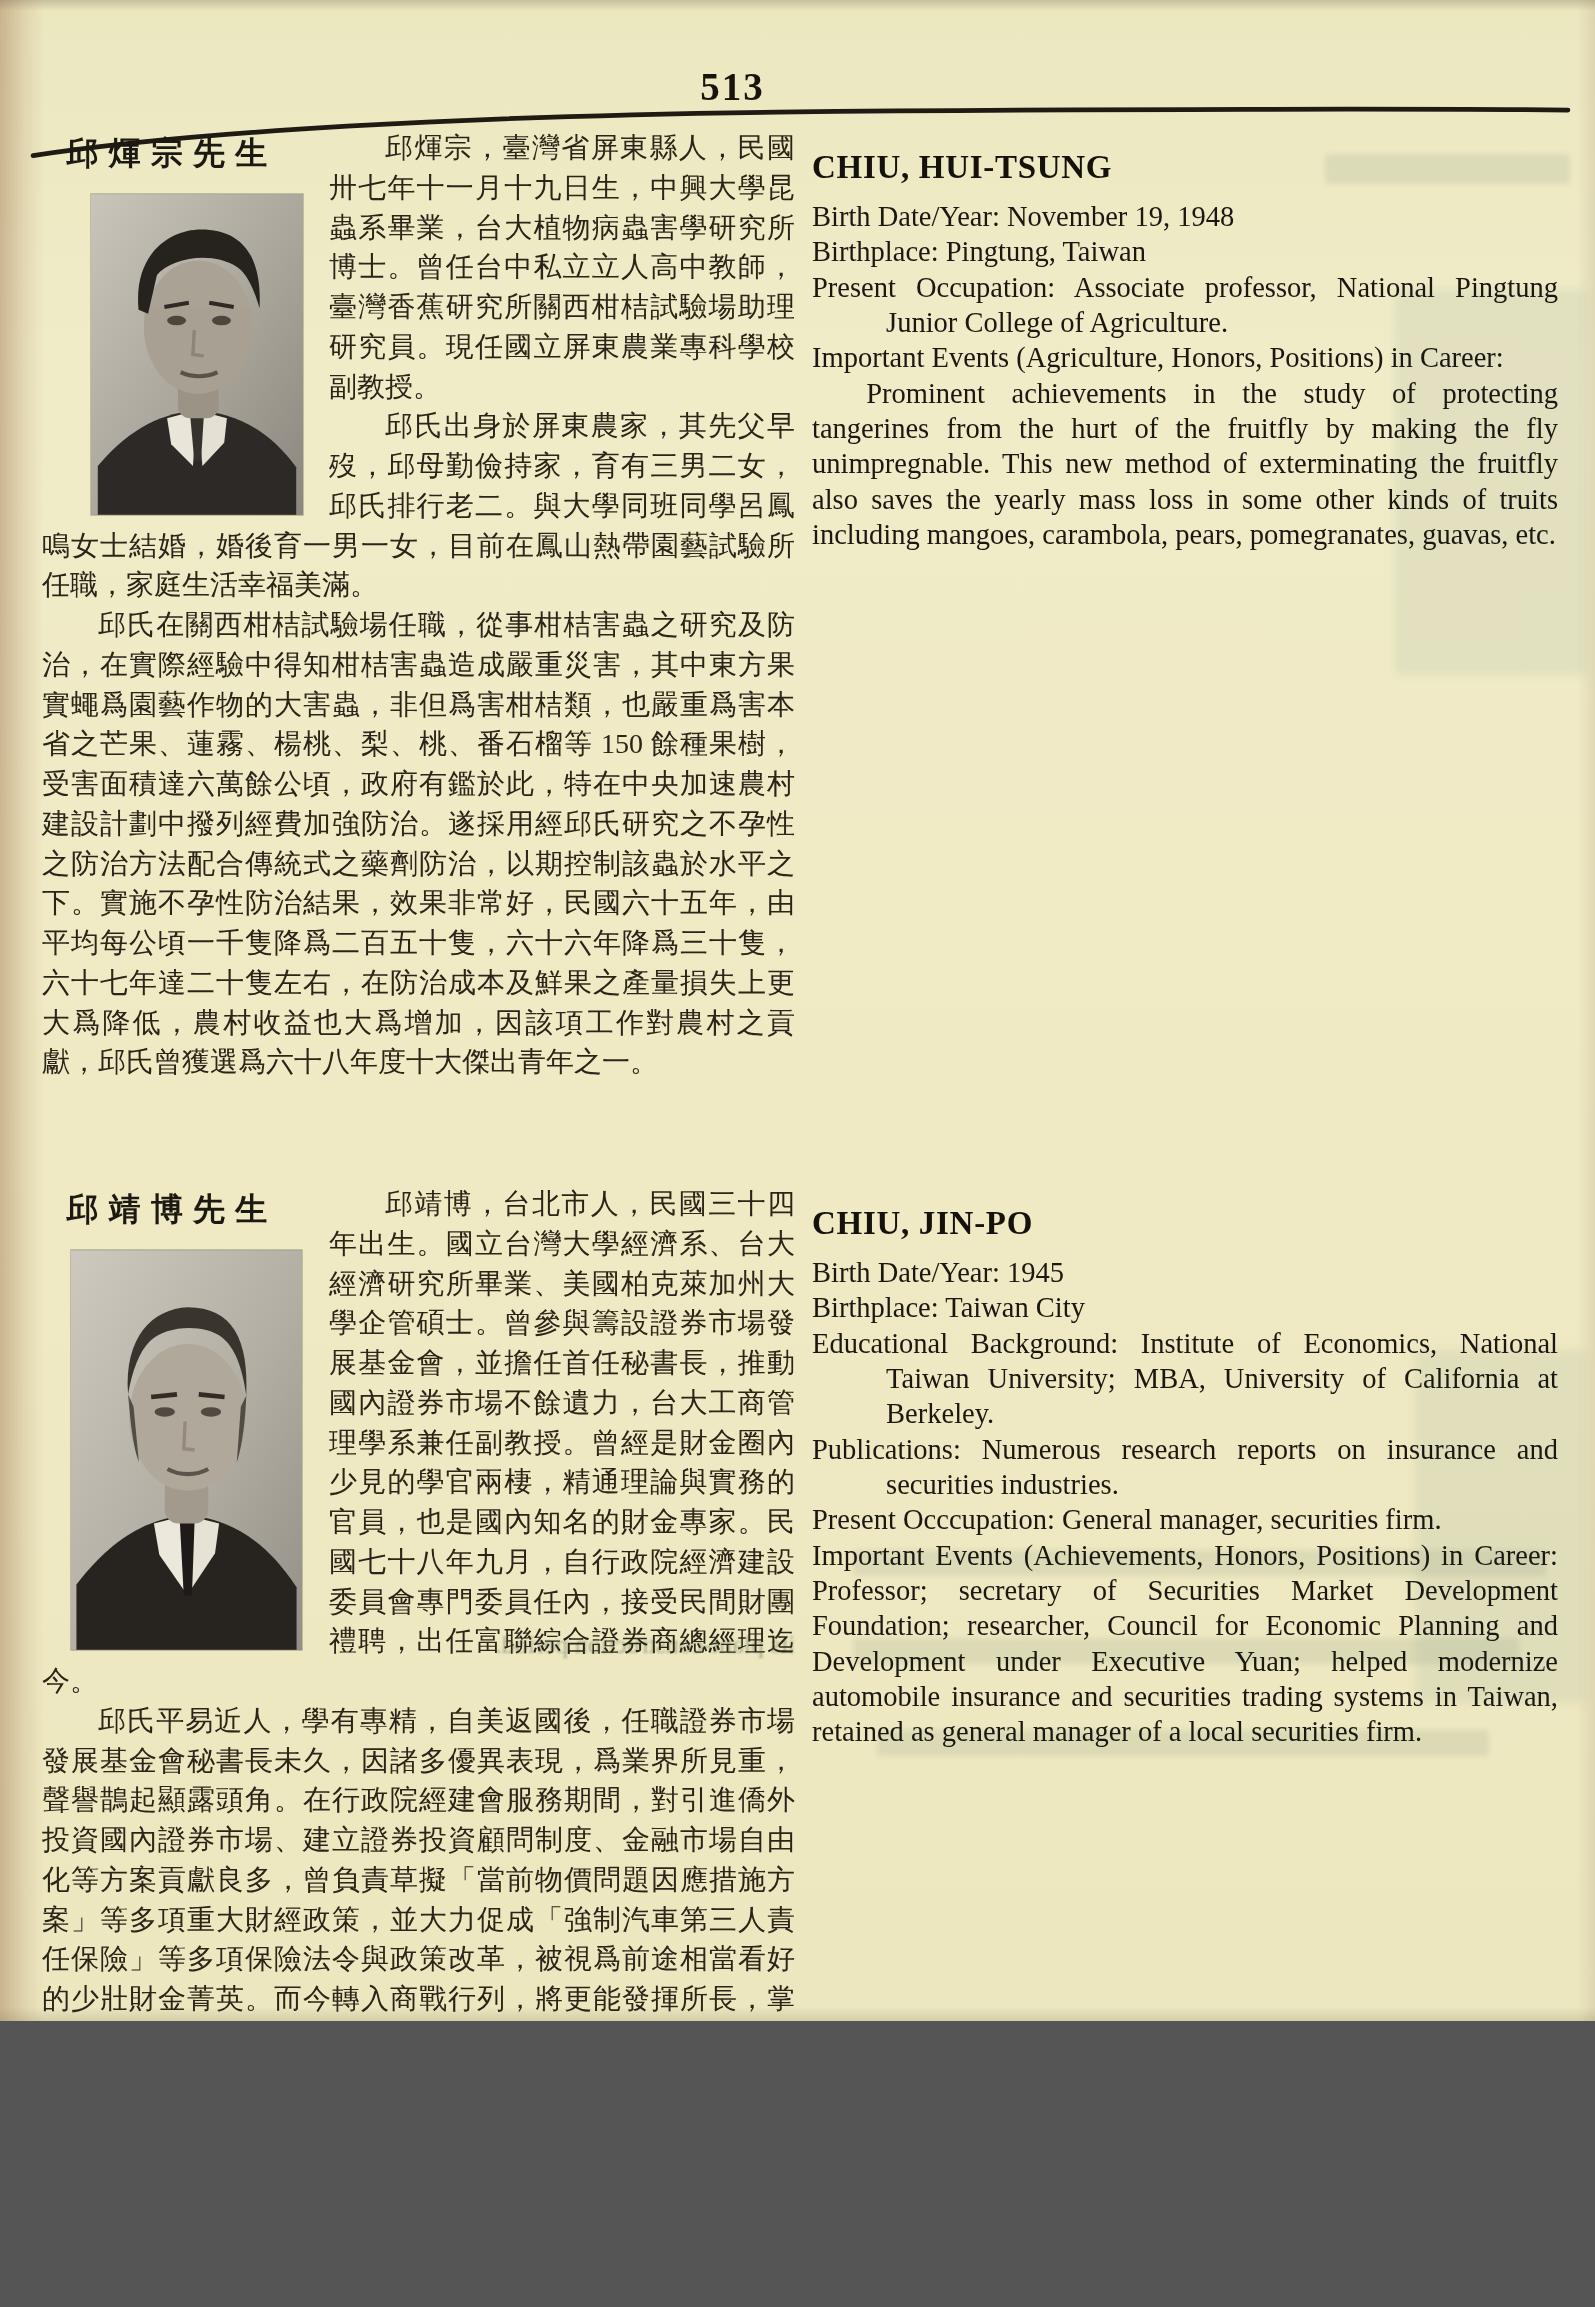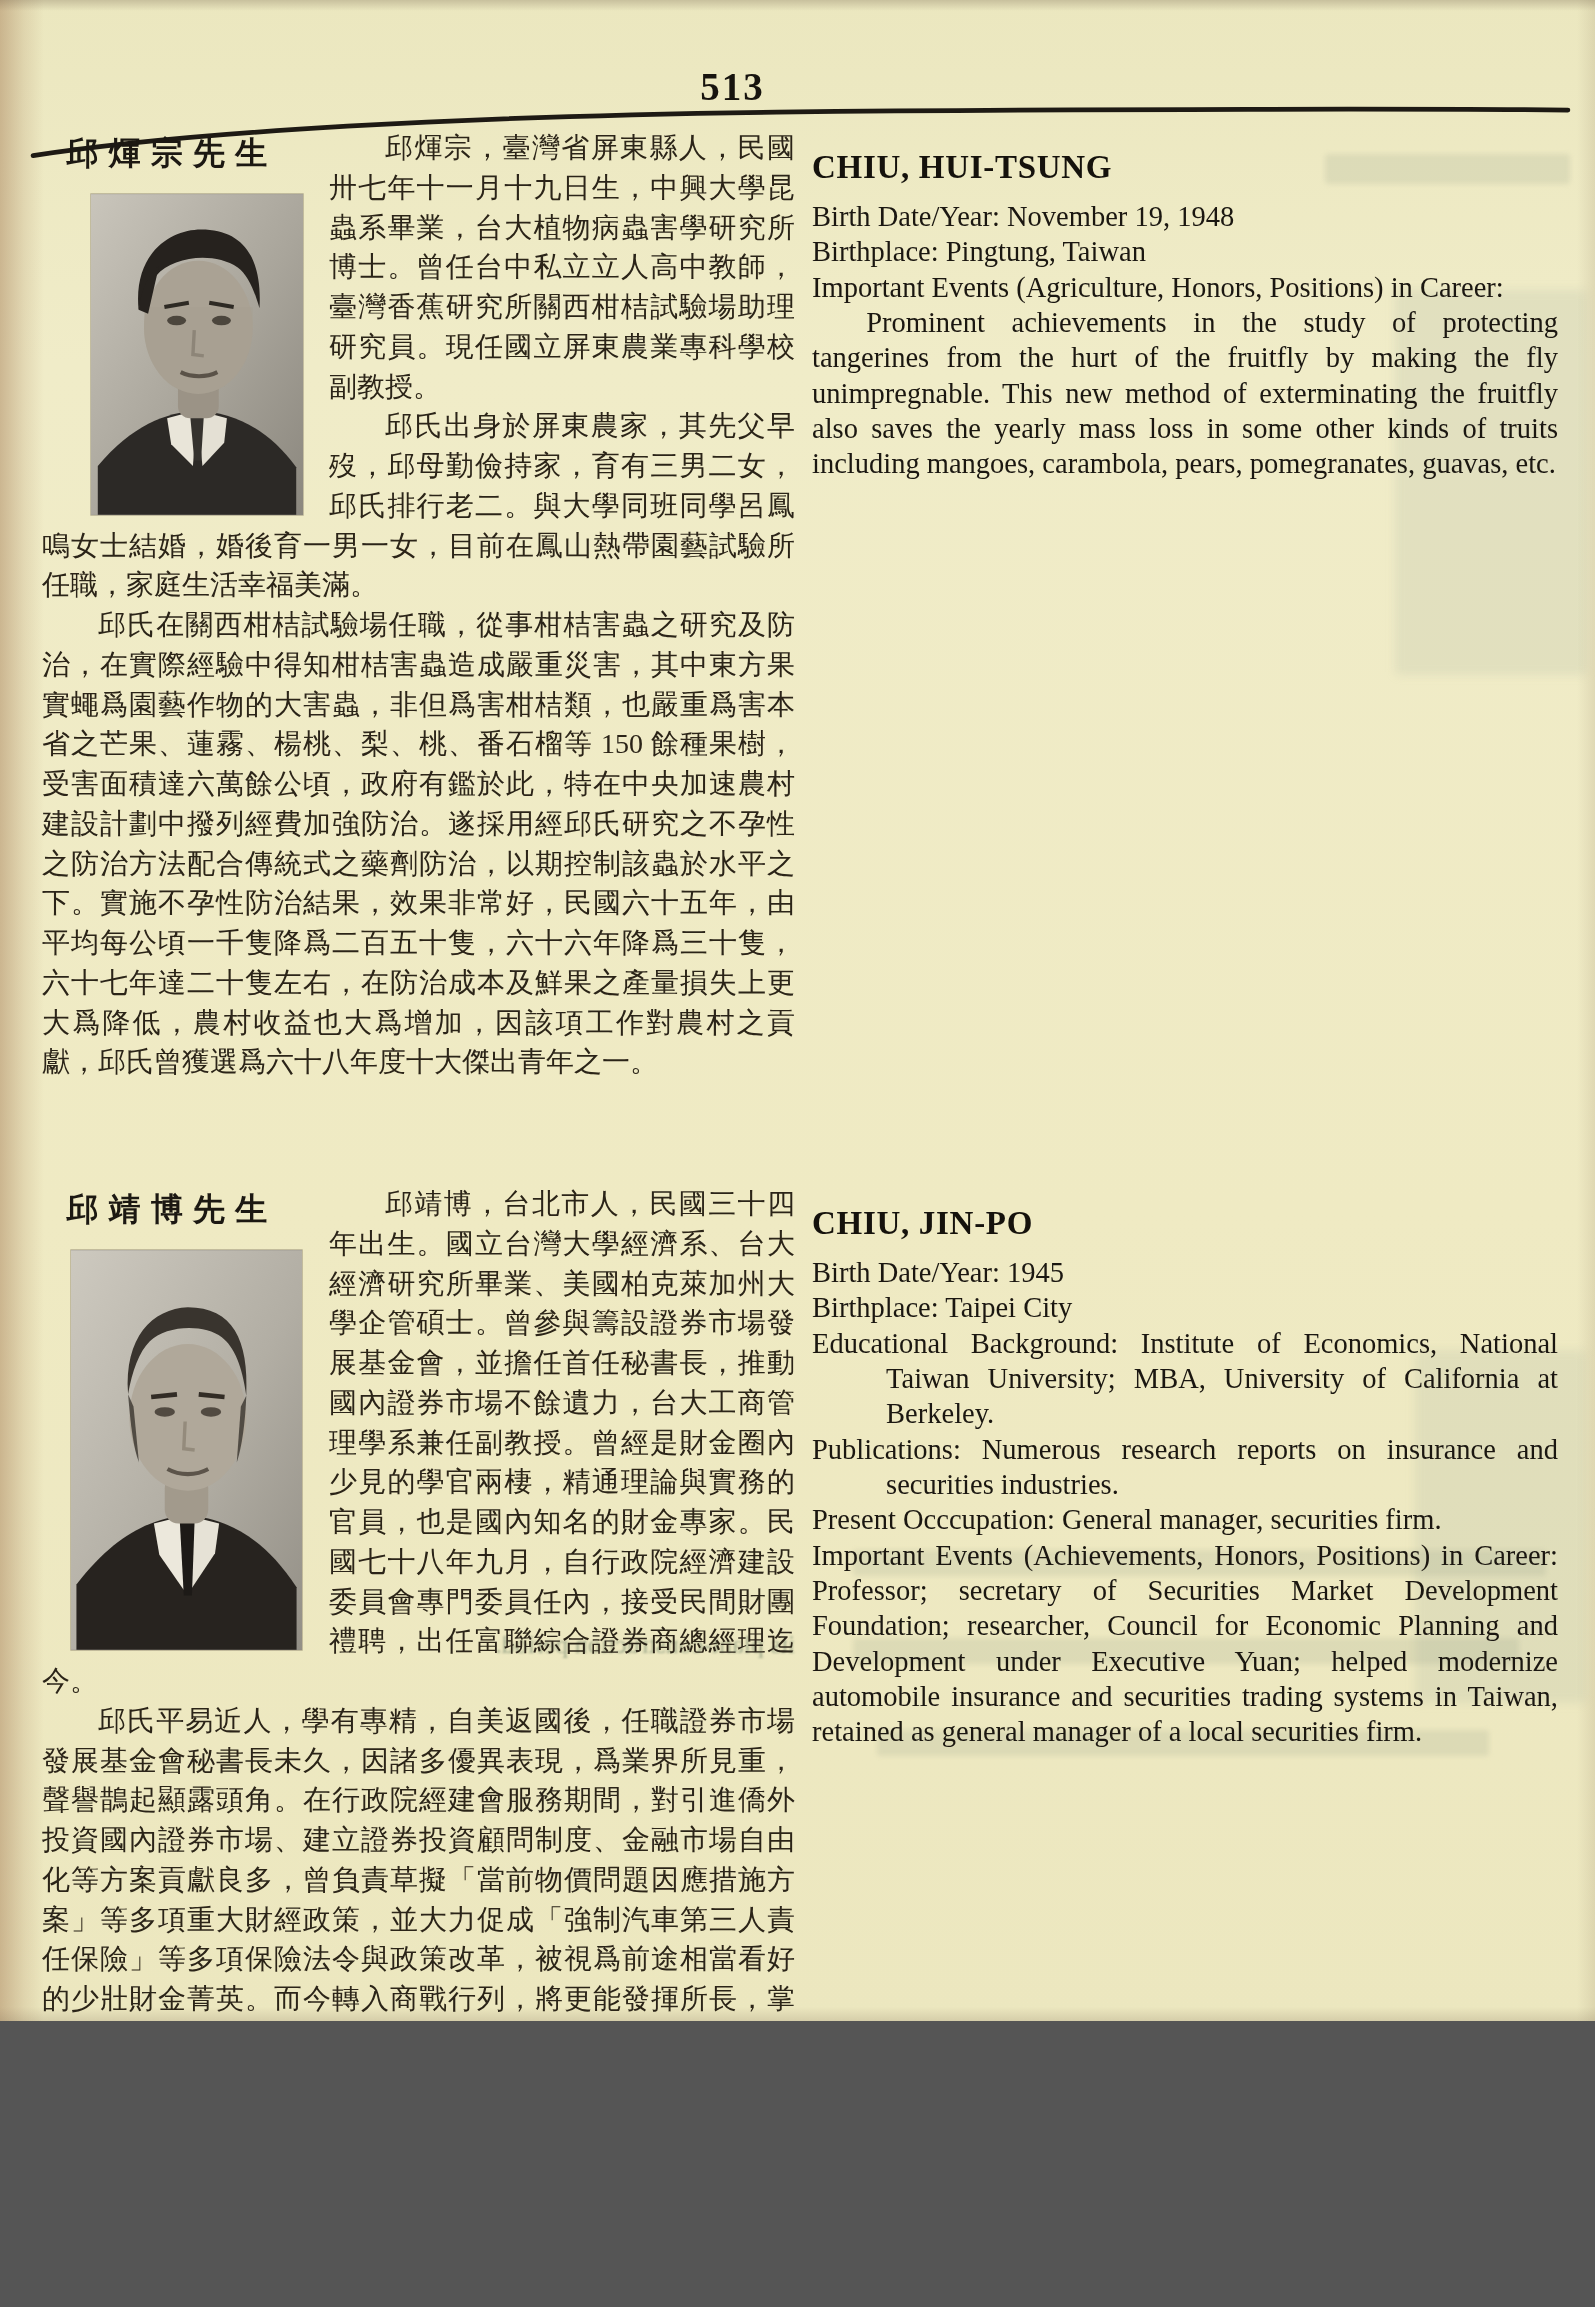--- a/index.html
+++ b/index.html
@@ -129,20 +129,21 @@
       </div>
       <p>邱煇宗，臺灣省屏東縣人，民國卅七年十一月十九日生，中興大學昆蟲系畢業，台大植物病蟲害學研究所博士。曾任台中私立立人高中教師，臺灣香蕉研究所關西柑桔試驗場助理研究員。現任國立屏東農業專科學校副教授。</p>
       <p>邱氏出身於屏東農家，其先父早歿，邱母勤儉持家，育有三男二女，邱氏排行老二。與大學同班同學呂鳳鳴女士結婚，婚後育一男一女，目前在鳳山熱帶園藝試驗所任職，家庭生活幸福美滿。</p>
       <p>邱氏在關西柑桔試驗場任職，從事柑桔害蟲之研究及防治，在實際經驗中得知柑桔害蟲造成嚴重災害，其中東方果實蠅爲園藝作物的大害蟲，非但爲害柑桔類，也嚴重爲害本省之芒果、蓮霧、楊桃、梨、桃、番石榴等 150 餘種果樹，受害面積達六萬餘公頃，政府有鑑於此，特在中央加速農村建設計劃中撥列經費加強防治。遂採用經邱氏研究之不孕性之防治方法配合傳統式之藥劑防治，以期控制該蟲於水平之下。實施不孕性防治結果，效果非常好，民國六十五年，由平均每公頃一千隻降爲二百五十隻，六十六年降爲三十隻，六十七年達二十隻左右，在防治成本及鮮果之產量損失上更大爲降低，農村收益也大爲增加，因該項工作對農村之貢獻，邱氏曾獲選爲六十八年度十大傑出青年之一。</p>
     </div>
 
     <div class="en">
       <h3>CHIU, HUI-TSUNG</h3>
       <p class="field">Birth Date/Year: November 19, 1948</p>
       <p class="field">Birthplace: Pingtung, Taiwan</p>
+      <p class="field">Present Occupation: Associate professor, National Pingtung Junior College of Agriculture.</p>
       <p class="nohang">Important Events (Agriculture, Honors, Positions) in Career:</p>
       <p class="para">Prominent achievements in the study of protecting tangerines from the hurt of the fruitfly by making the fly unimpregnable. This new method of exterminating the fruitfly also saves the yearly mass loss in some other kinds of truits including mangoes, carambola, pears, pomegranates, guavas, etc.</p>
     </div>
   </section>
 
   <section class="entry entry-2">
     <div class="zh">
       <div class="photo-float pf-2">
         <h2 class="entry-title">邱靖博先生</h2>
         <div class="photo-frame">
@@ -180,21 +181,21 @@
           </svg>
         </div>
       </div>
       <p>邱靖博，台北市人，民國三十四年出生。國立台灣大學經濟系、台大經濟研究所畢業、美國柏克萊加州大學企管碩士。曾參與籌設證券市場發展基金會，並擔任首任秘書長，推動國內證券市場不餘遺力，台大工商管理學系兼任副教授。曾經是財金圈內少見的學官兩棲，精通理論與實務的官員，也是國內知名的財金專家。民國七十八年九月，自行政院經濟建設委員會專門委員任內，接受民間財團禮聘，出任富聯綜合證券商總經理迄今。</p>
       <p>邱氏平易近人，學有專精，自美返國後，任職證券市場發展基金會秘書長未久，因諸多優異表現，爲業界所見重，聲譽鵲起顯露頭角。在行政院經建會服務期間，對引進僑外投資國內證券市場、建立證券投資顧問制度、金融市場自由化等方案貢獻良多，曾負責草擬「當前物價問題因應措施方案」等多項重大財經政策，並大力促成「強制汽車第三人責任保險」等多項保險法令與政策改革，被視爲前途相當看好的少壯財金菁英。而今轉入商戰行列，將更能發揮所長，掌握戰機，決勝千里。</p>
     </div>
 
     <div class="en">
       <h3>CHIU, JIN-PO</h3>
       <p class="field">Birth Date/Year: 1945</p>
-      <p class="field">Birthplace: Taipei City</p>
+      <p class="field">Birthplace: Taiwan City</p>
       <p class="field">Educational Background: Institute of Economics, National Taiwan University; MBA, University of California at Berkeley.</p>
       <p class="field">Publications: Numerous research reports on insurance and securities industries.</p>
       <p class="field">Present Occcupation: General manager, securities firm.</p>
       <p class="nohang">Important Events (Achievements, Honors, Positions) in Career: Professor; secretary of Securities Market Development Foundation; researcher, Council for Economic Planning and Development under Executive Yuan; helped modernize automobile insurance and securities trading systems in Taiwan, retained as general manager of a local securities firm.</p>
     </div>
   </section>
 
   <div class="foot-rule"></div>
   <div class="footer-text">中華民國現代名人錄</div>
 

